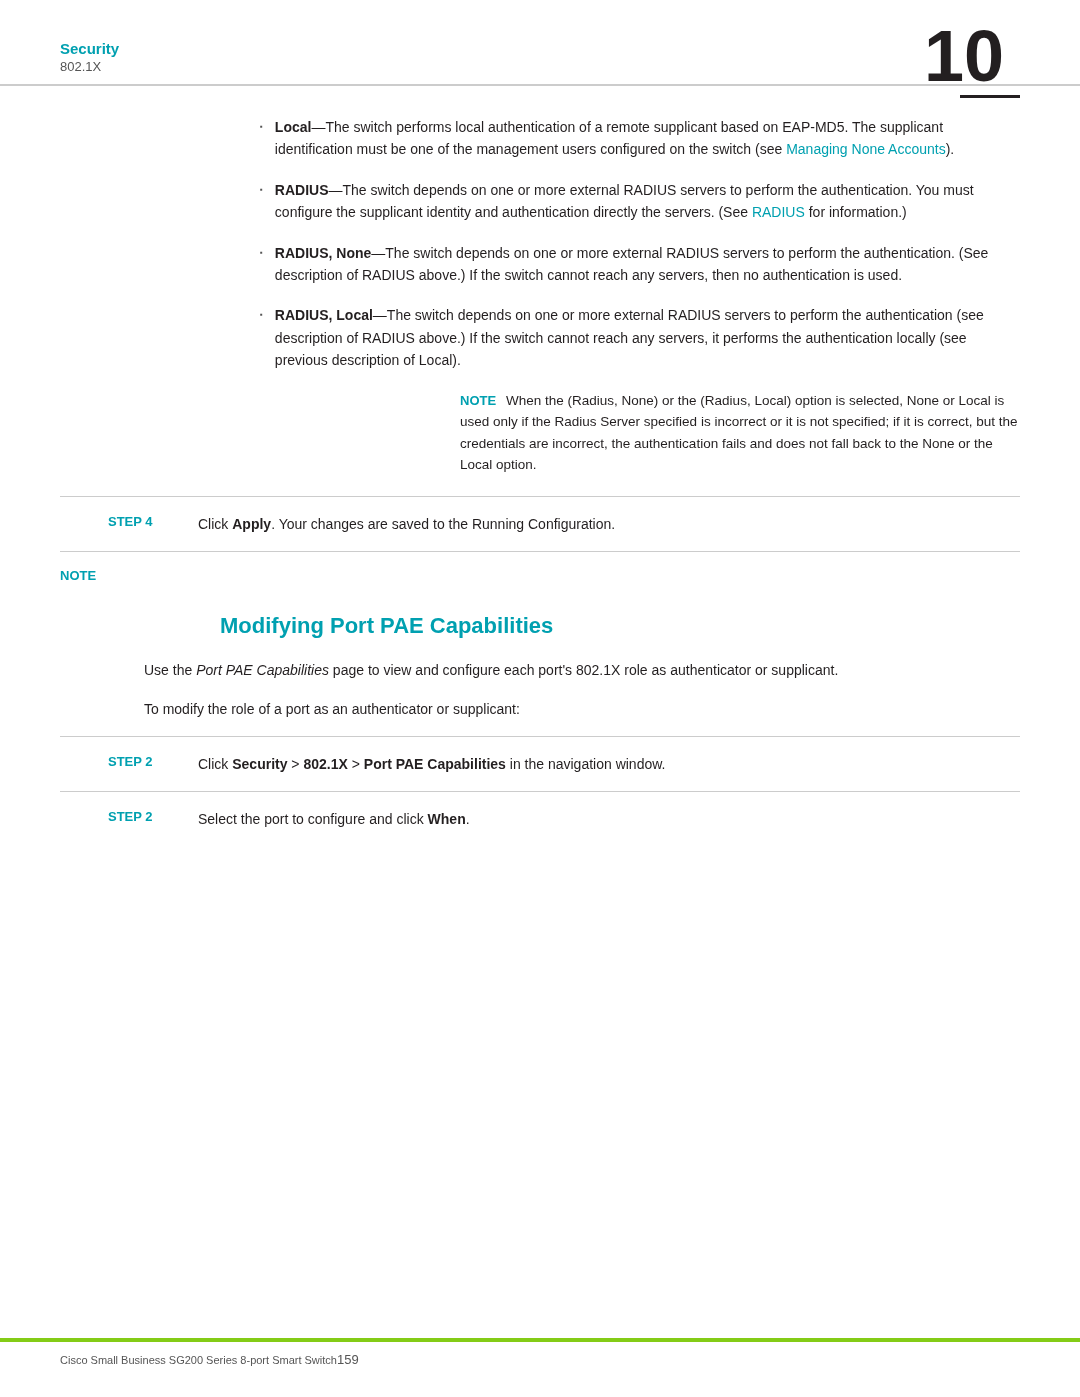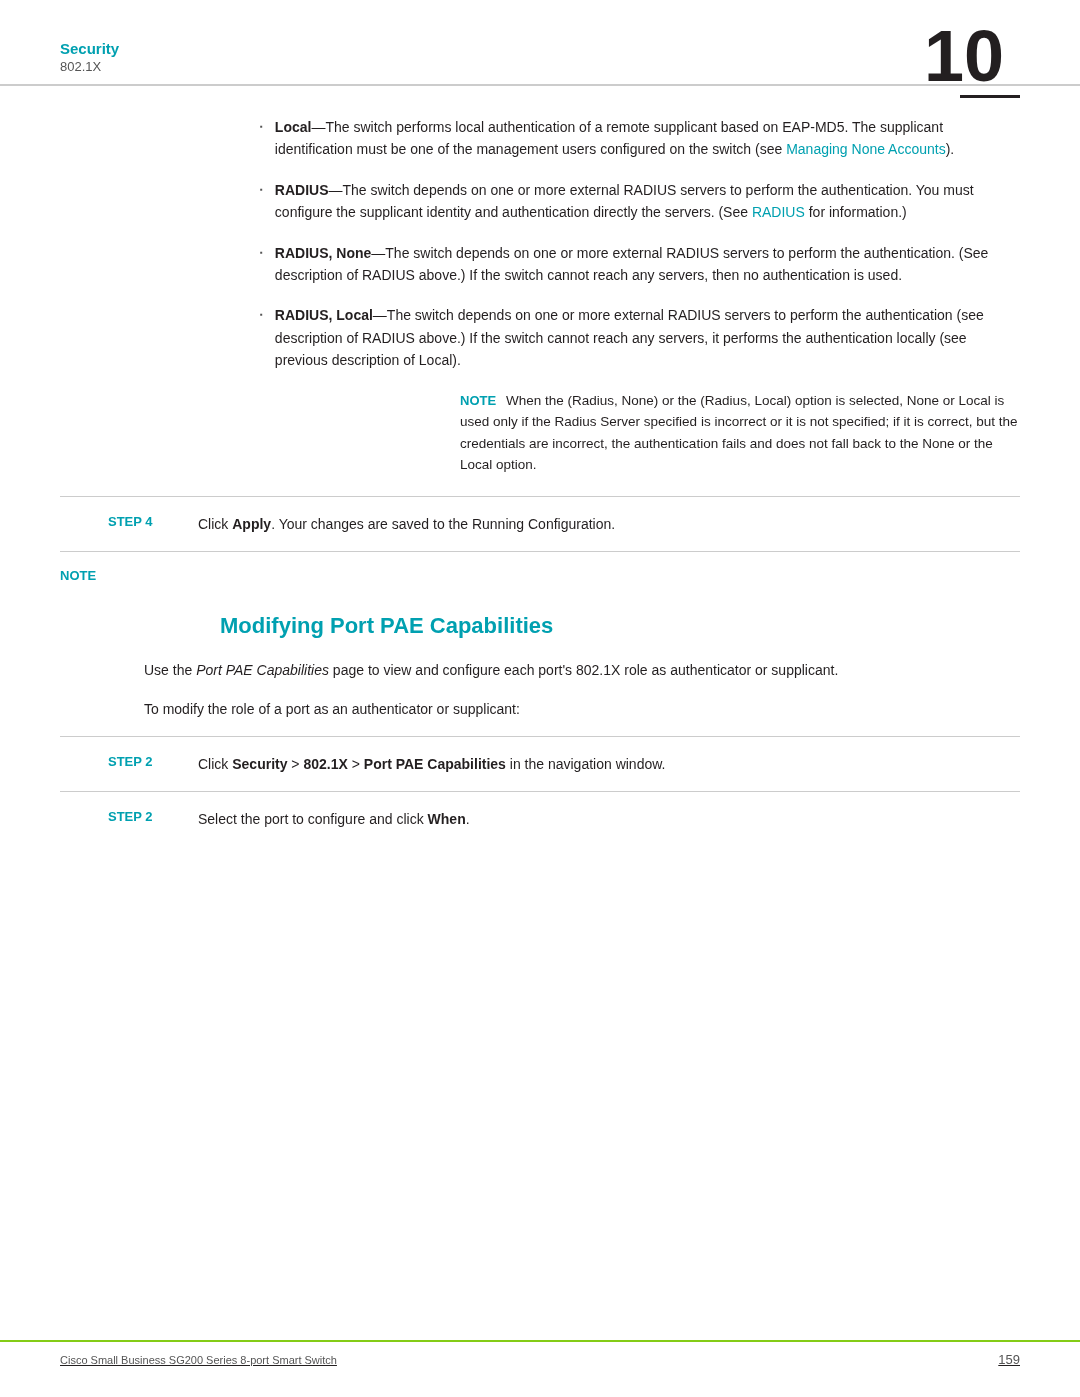--- a/index.html
+++ b/index.html
@@ -206,25 +206,24 @@
     }
 
     
     .footer {
       position: absolute;
       bottom: 30px;
       left: 0;
       right: 0;
       padding: 0 60px;
       display: flex;
-      justify-content: space-between;
+      justify-content: flex-start;
       align-items: center;
-      border-top: 2px solid #84cc16;
+      border-top: 4px solid #84cc16;
       padding-top: 10px;
-      text-decoration: underline;
     }
 
     .footer-text {
       font-size: 11px;
       color: #555555;
     }
 
     .footer-page {
       font-size: 13px;
       color: #555555;

